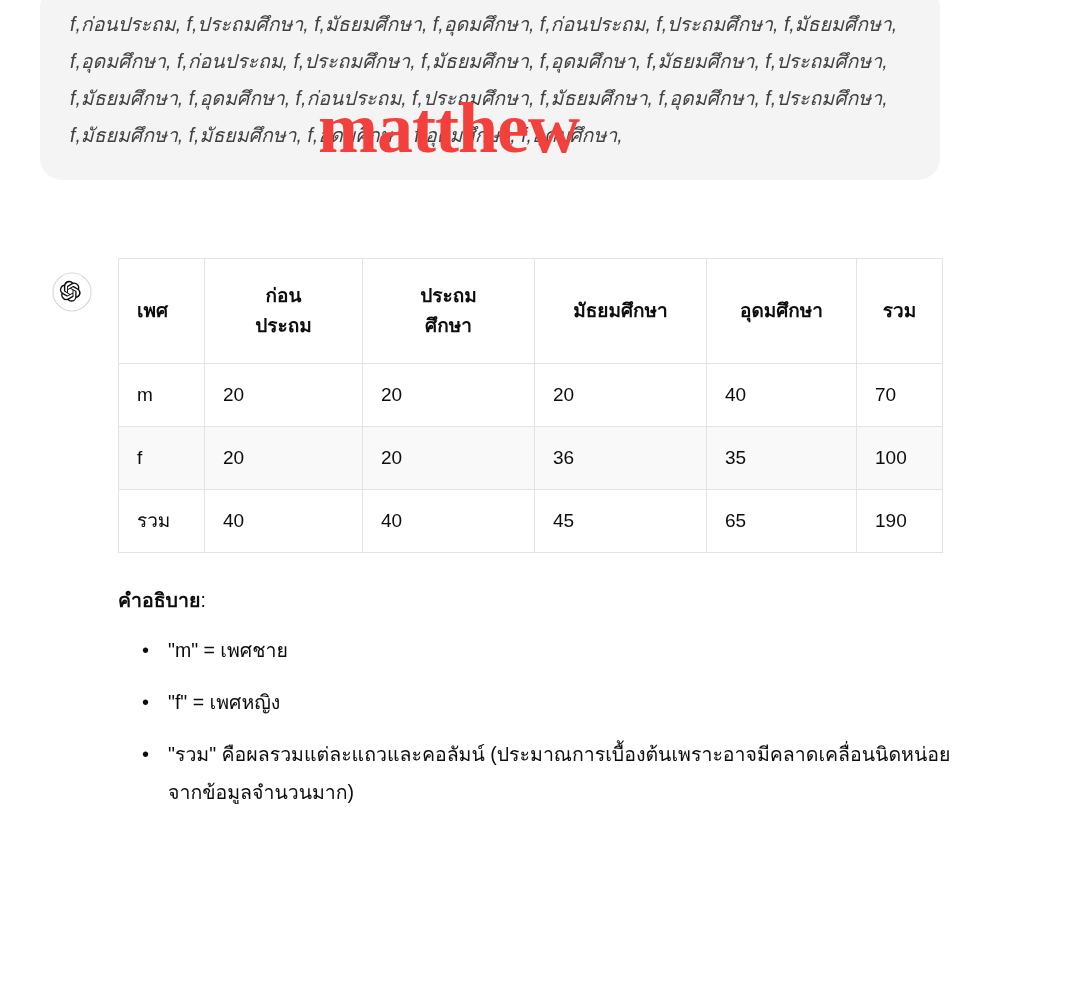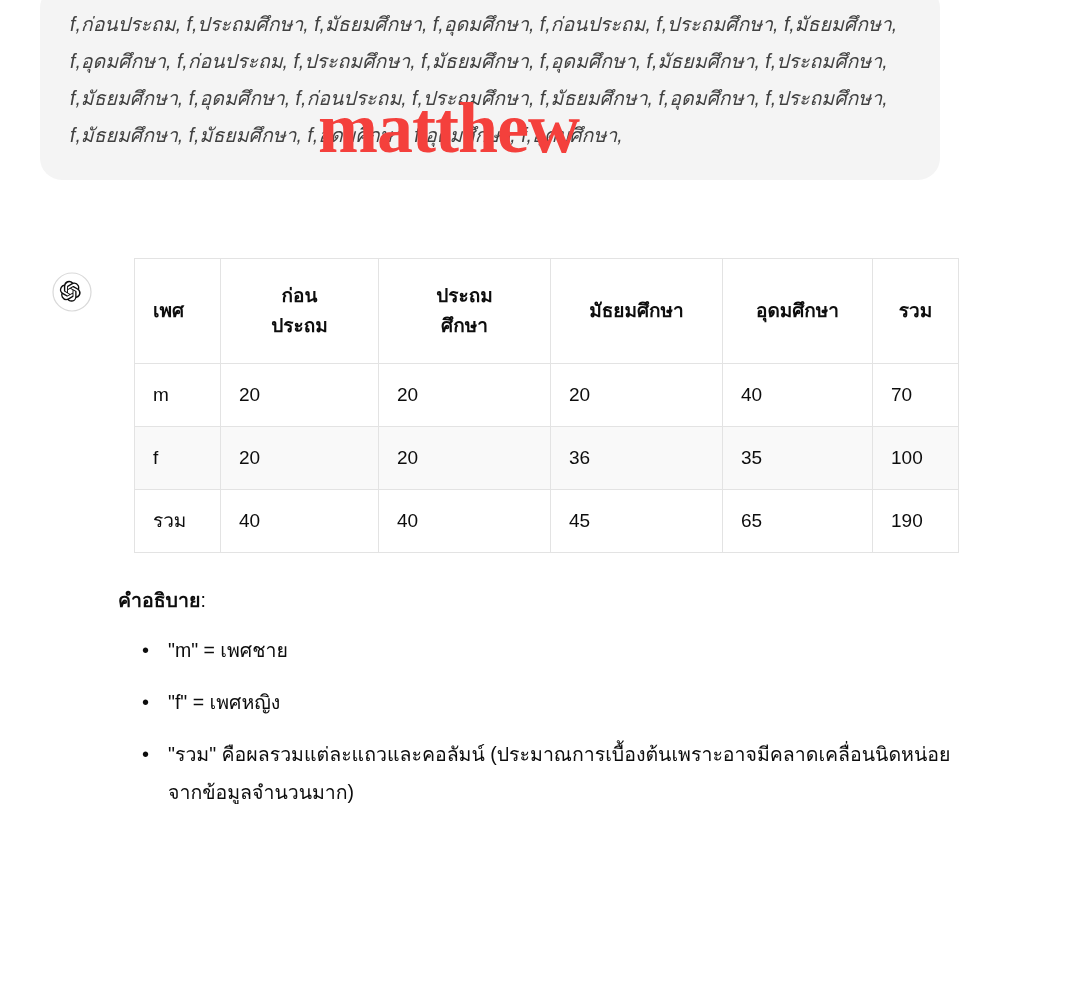--- a/index.html
+++ b/index.html
@@ -74,21 +74,21 @@
   }
   .assistant-intro {
     font-size: 19.5px;
     line-height: 38px;
     margin: 0 0 22px 0;
   }
 
   
   table.summary {
     border-collapse: collapse;
-    margin-left: 16px;
+    margin-left: 0px;
     width: 824px;
     table-layout: fixed;
   }
   table.summary th,
   table.summary td {
     border: 1px solid #e3e3e3;
     padding: 14px 18px;
     font-size: 19px;
     text-align: left;
     vertical-align: middle;

